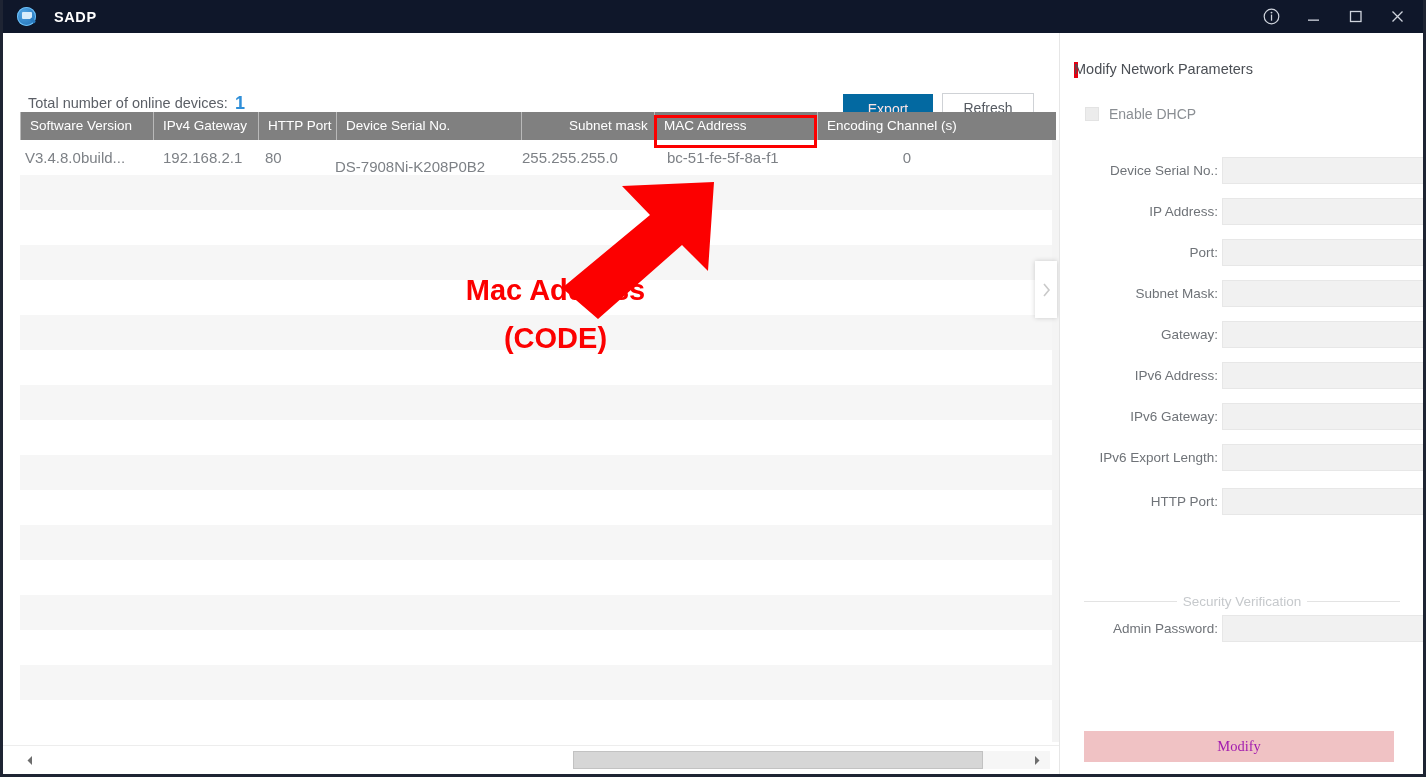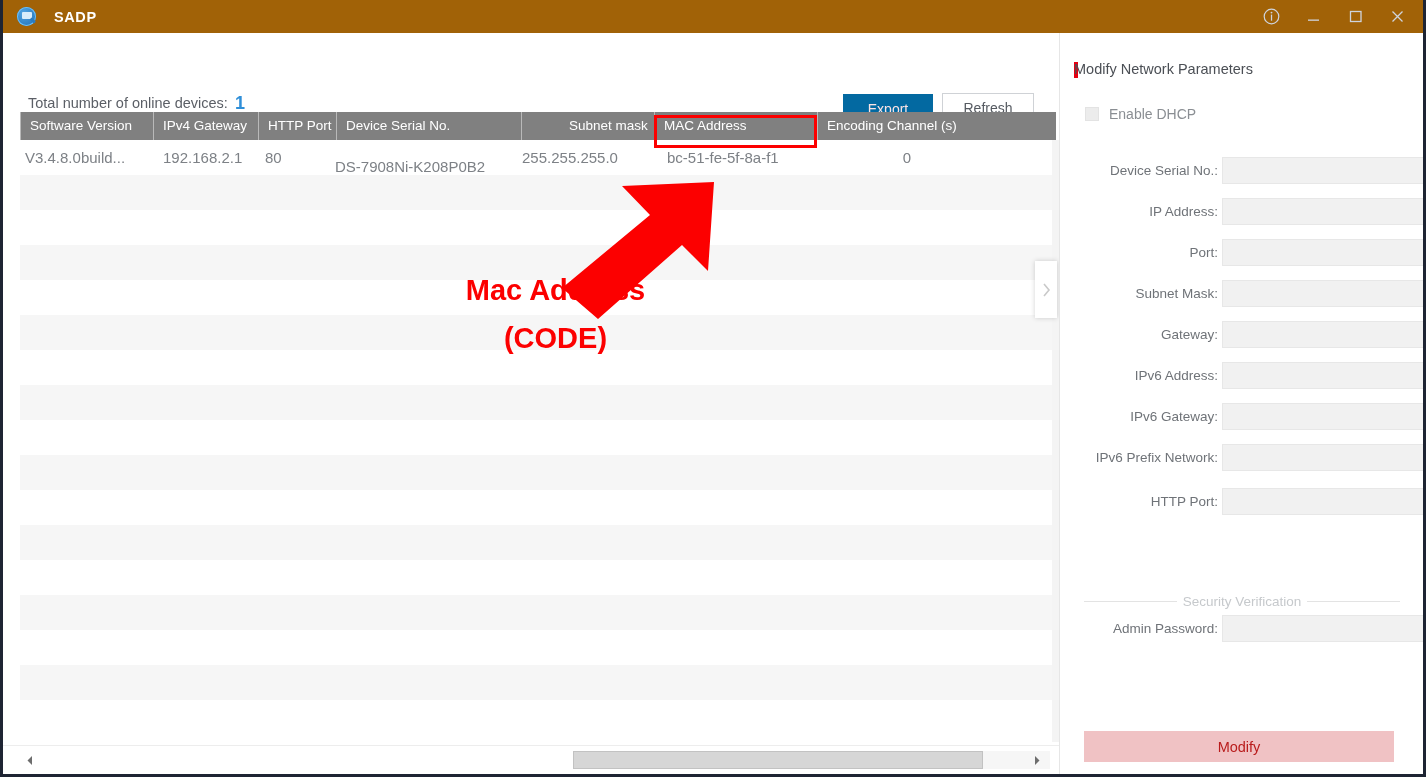--- a/index.html
+++ b/index.html
@@ -24,21 +24,21 @@
     border-right: 3px solid #1e2433;
     border-bottom: 3px solid #1e2433;
     overflow: hidden;
   }
 
   
   #titlebar {
     position: absolute;
     left: -3px; top: 0;
     width: 1426px; height: 33px;
-    background: #a16207;
+    background: #0f172a;
     display: flex;
     align-items: center;
   }
   #app-icon {
     margin-left: 17px;
     width: 20px; height: 20px;
     position: relative;
   }
   #app-icon .circ {
     position: absolute; left: 0; top: 0;
@@ -332,23 +332,23 @@
     color: #c6c9cc;
     white-space: nowrap;
   }
 
   #btn-modify {
     position: absolute;
     left: 24px; top: 698px;
     width: 310px; height: 31px;
     background: #f0c2c4;
     border: none;
-    color: #b91c1c;
+    color: #a21caf;
     font-size: 14.5px;
-    font-family: Liberation Sans, sans-serif;
+    font-family: Liberation Serif, serif;
     cursor: default;
   }
   #forgot-pw {
     position: absolute;
     right: 30px; top: 740px;
     font-size: 13.5px;
     color: #6f7378;
     cursor: pointer;
     white-space: nowrap;
   }
@@ -528,21 +528,21 @@
         </div>
         <div class="form-row" style="top: 329px;">
           <div class="form-label">IPv6 Address:</div>
           <input class="form-input" type="text" readonly="" style="">
         </div>
         <div class="form-row" style="top: 370px;">
           <div class="form-label">IPv6 Gateway:</div>
           <input class="form-input" type="text" readonly="" style="">
         </div>
         <div class="form-row" style="top: 411px;">
-          <div class="form-label">IPv6 Prefix Network:</div>
+          <div class="form-label">IPv6 Export Length:</div>
           <input class="form-input" type="text" readonly="" style="">
         </div>
         <div class="form-row" style="top: 455px;">
           <div class="form-label">HTTP Port:</div>
           <input class="form-input" type="text" readonly="" style="">
         </div>
       </div>
 
     <div id="sec-divider">
       <span class="line"></span>

